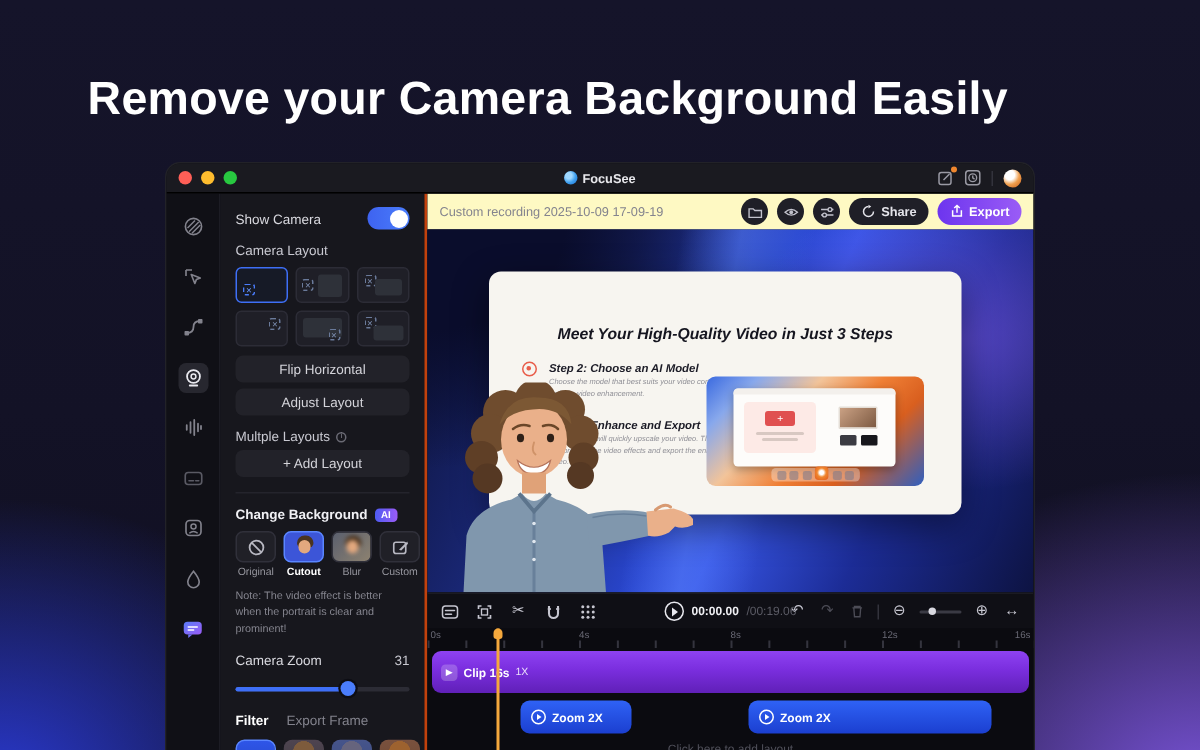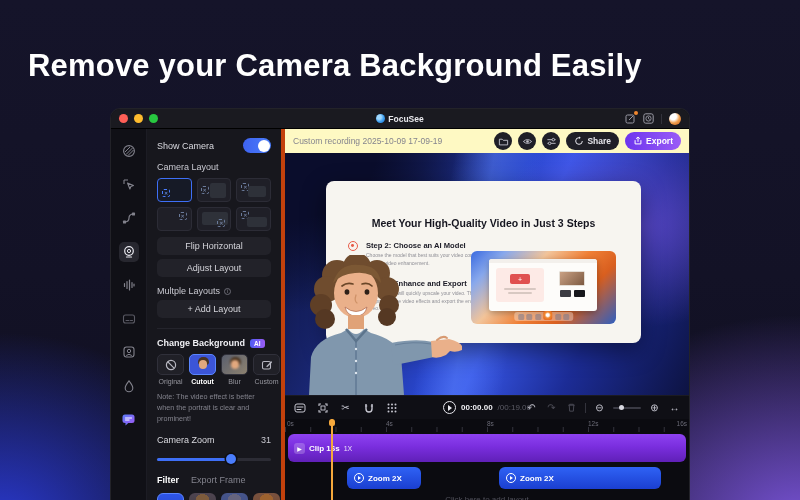--- a/index.html
+++ b/index.html
@@ -5,21 +5,21 @@
   * { margin:0; padding:0; box-sizing:border-box; }
   html,body { width:800px; height:500px; overflow:hidden; }
   body{
     font-family:"Liberation Sans", sans-serif;
     background:
       radial-gradient(42% 55% at 0% 105%, rgba(43,59,216,.95), rgba(43,59,216,0) 70%),
       radial-gradient(48% 60% at 100% 105%, rgba(126,87,224,.95), rgba(126,87,224,0) 70%),
       linear-gradient(180deg,#15142a 0%, #131226 55%, #100f22 100%);
     position:relative; color:#fff;
   }
-  .hero{ position:absolute; top:48px; left:0; width:672px; text-align:left;
+  .hero{ position:absolute; top:48px; left:0; width:672px; text-align:right;
     font-size:31px; font-weight:700; letter-spacing:.2px; color:#fff;padding-left:28px; }
 
   
   .win{ position:absolute; left:110px; top:108px; width:580px; height:392px;
     background:#0d0d13; border:1px solid rgba(255,255,255,.09); border-bottom:none;
     border-radius:10px 10px 0 0; overflow:hidden; display:flex; flex-direction:column; }
   .titlebar{ height:20px; background:#1a1a20; display:flex; align-items:center; padding:0 8px; position:relative; border-bottom:1px solid #000; }
   .lights{ display:flex; gap:6px; }
   .light{ width:9px; height:9px; border-radius:50%; }
   .light.r{ background:#ff5f57; } .light.y{ background:#febc2e; } .light.g{ background:#28c840; }
@@ -36,21 +36,21 @@
 
   .appbody{ flex:1; display:flex; min-height:0; }
 
   
   .sidebar{ width:36px; background:#101016; display:flex; flex-direction:column; align-items:center; padding-top:12px; gap:13.5px; border-right:1px solid #1c1c24; }
   .side-ic{ width:20px; height:20px; display:flex; align-items:center; justify-content:center; color:#82828c; border-radius:5px; }
   .side-ic.active{ background:#27272f; color:#e8e8ee; }
   .side-ic svg{ display:block; }
 
   
-  .panel{ width:138px; background:#17171d; border-right:4px solid #c2410c; padding:6px 10px 0 10px; overflow:hidden; font-size:9px; }
+  .panel{ width:138px; background:#17171d; border-right:2px solid #c2410c; padding:6px 10px 0 10px; overflow:hidden; font-size:9px; }
   .row{ display:flex; align-items:center; justify-content:space-between; }
   .lbl{ color:#d9d9df; }
   .lbl-b{ color:#f0f0f4; font-weight:700; }
   .toggle{ width:28px; height:15px; border-radius:8px; background:linear-gradient(90deg,#3e63f0,#4a7dfc); position:relative; }
   .toggle::after{ content:""; position:absolute; right:1.5px; top:1.5px; width:12px; height:12px; border-radius:50%; background:#fff; }
   .sec-label{ margin-top:9px; color:#c9c9d1; }
   .tiles{ margin-top:6px; display:grid; grid-template-columns:repeat(3,1fr); gap:5px; }
   .tile{ height:24px; background:#1f1f27; border:1px solid #2c2c36; border-radius:4px; position:relative; }
   .tile.sel{ border:1px solid #3e6ff6; background:#161a26; }
   .cam-mark{ position:absolute; width:8px; height:8px; border:1px dashed #6a7a9a; border-radius:2px; }
@@ -105,21 +105,21 @@
   .circ-btn{ width:18px; height:18px; border-radius:50%; background:#1f1f27; display:flex; align-items:center; justify-content:center; color:#c2c2cc; }
   .share-btn{ height:18px; border-radius:9px; background:#1f1f27; display:flex; align-items:center; gap:3px; padding:0 8px; font-size:8.5px; font-weight:700; color:#e4e4ea; }
   .export-btn{ height:18px; border-radius:9px; background:linear-gradient(90deg,#6d35ee,#9a5cf6); display:flex; align-items:center; gap:3px; padding:0 8px; font-size:8.5px; font-weight:700; color:#fff;justify-content:center; }
 
   .canvas{ height:242px; position:relative; overflow:hidden;
     background:
       radial-gradient(60% 70% at 88% 30%, rgba(130,90,235,.55), rgba(130,90,235,0) 60%),
       linear-gradient(100deg, rgba(0,0,0,0) 38%, rgba(95,135,255,.45) 47%, rgba(0,0,0,0) 58%),
       radial-gradient(90% 110% at 0% 0%, #0a0d2c 0 25%, rgba(10,13,44,0) 60%),
       linear-gradient(115deg,#0c1134 0%, #1a2878 28%, #2946ce 48%, #3756e6 56%, #1c2c96 75%, #0d1342 100%); }
-  .card{ position:absolute; left:41px; top:28px; width:315px; height:162px; background:#f7f5f0; border-radius:8px; box-shadow:0 8px 24px rgba(0,0,0,.45); }
+  .card{ position:absolute; left:41px; top:28px; width:315px; height:162px; background:#f7f5f0; border-radius:8px; box-shadow:0 8px 24px rgba(0,0,0,.45);font-style:italic; }
   .card-title{ position:absolute; left:0; right:0; top:36px; text-align:center; font-size:10.5px; font-weight:700; color:#15151f; }
   .steps{ position:absolute; left:22px; top:60px; width:150px; }
   .step{ margin-bottom:12px; position:relative; padding-left:18px; }
   .step-ic{ position:absolute; left:0; top:0; width:10px; height:10px; border:1.6px solid #e85d4a; border-radius:50%; }
   .step-ic::after{ content:""; position:absolute; left:2px; top:2px; width:2.8px; height:2.8px; border-radius:50%; background:#e85d4a; }
   .step-t{ font-size:7.6px; font-weight:700; color:#1b1b26; }
   .step-d{ margin-top:2px; font-size:5px; line-height:1.5; color:#8f8f96; }
   .shot{ position:absolute; right:25px; top:70px; width:145px; height:73px; border-radius:6px; overflow:hidden;
     background:linear-gradient(135deg,#3a6ae0 0%, #88a8ec 16%, #f2c49a 36%, #ef7f35 55%, #d95f1f 72%, #2f5fc0 100%); }
   .shot-win{ position:absolute; left:18px; top:8px; width:108px; height:52px; background:#fdfcfa; border-radius:3px; box-shadow:0 2px 6px rgba(0,0,0,.3); }

